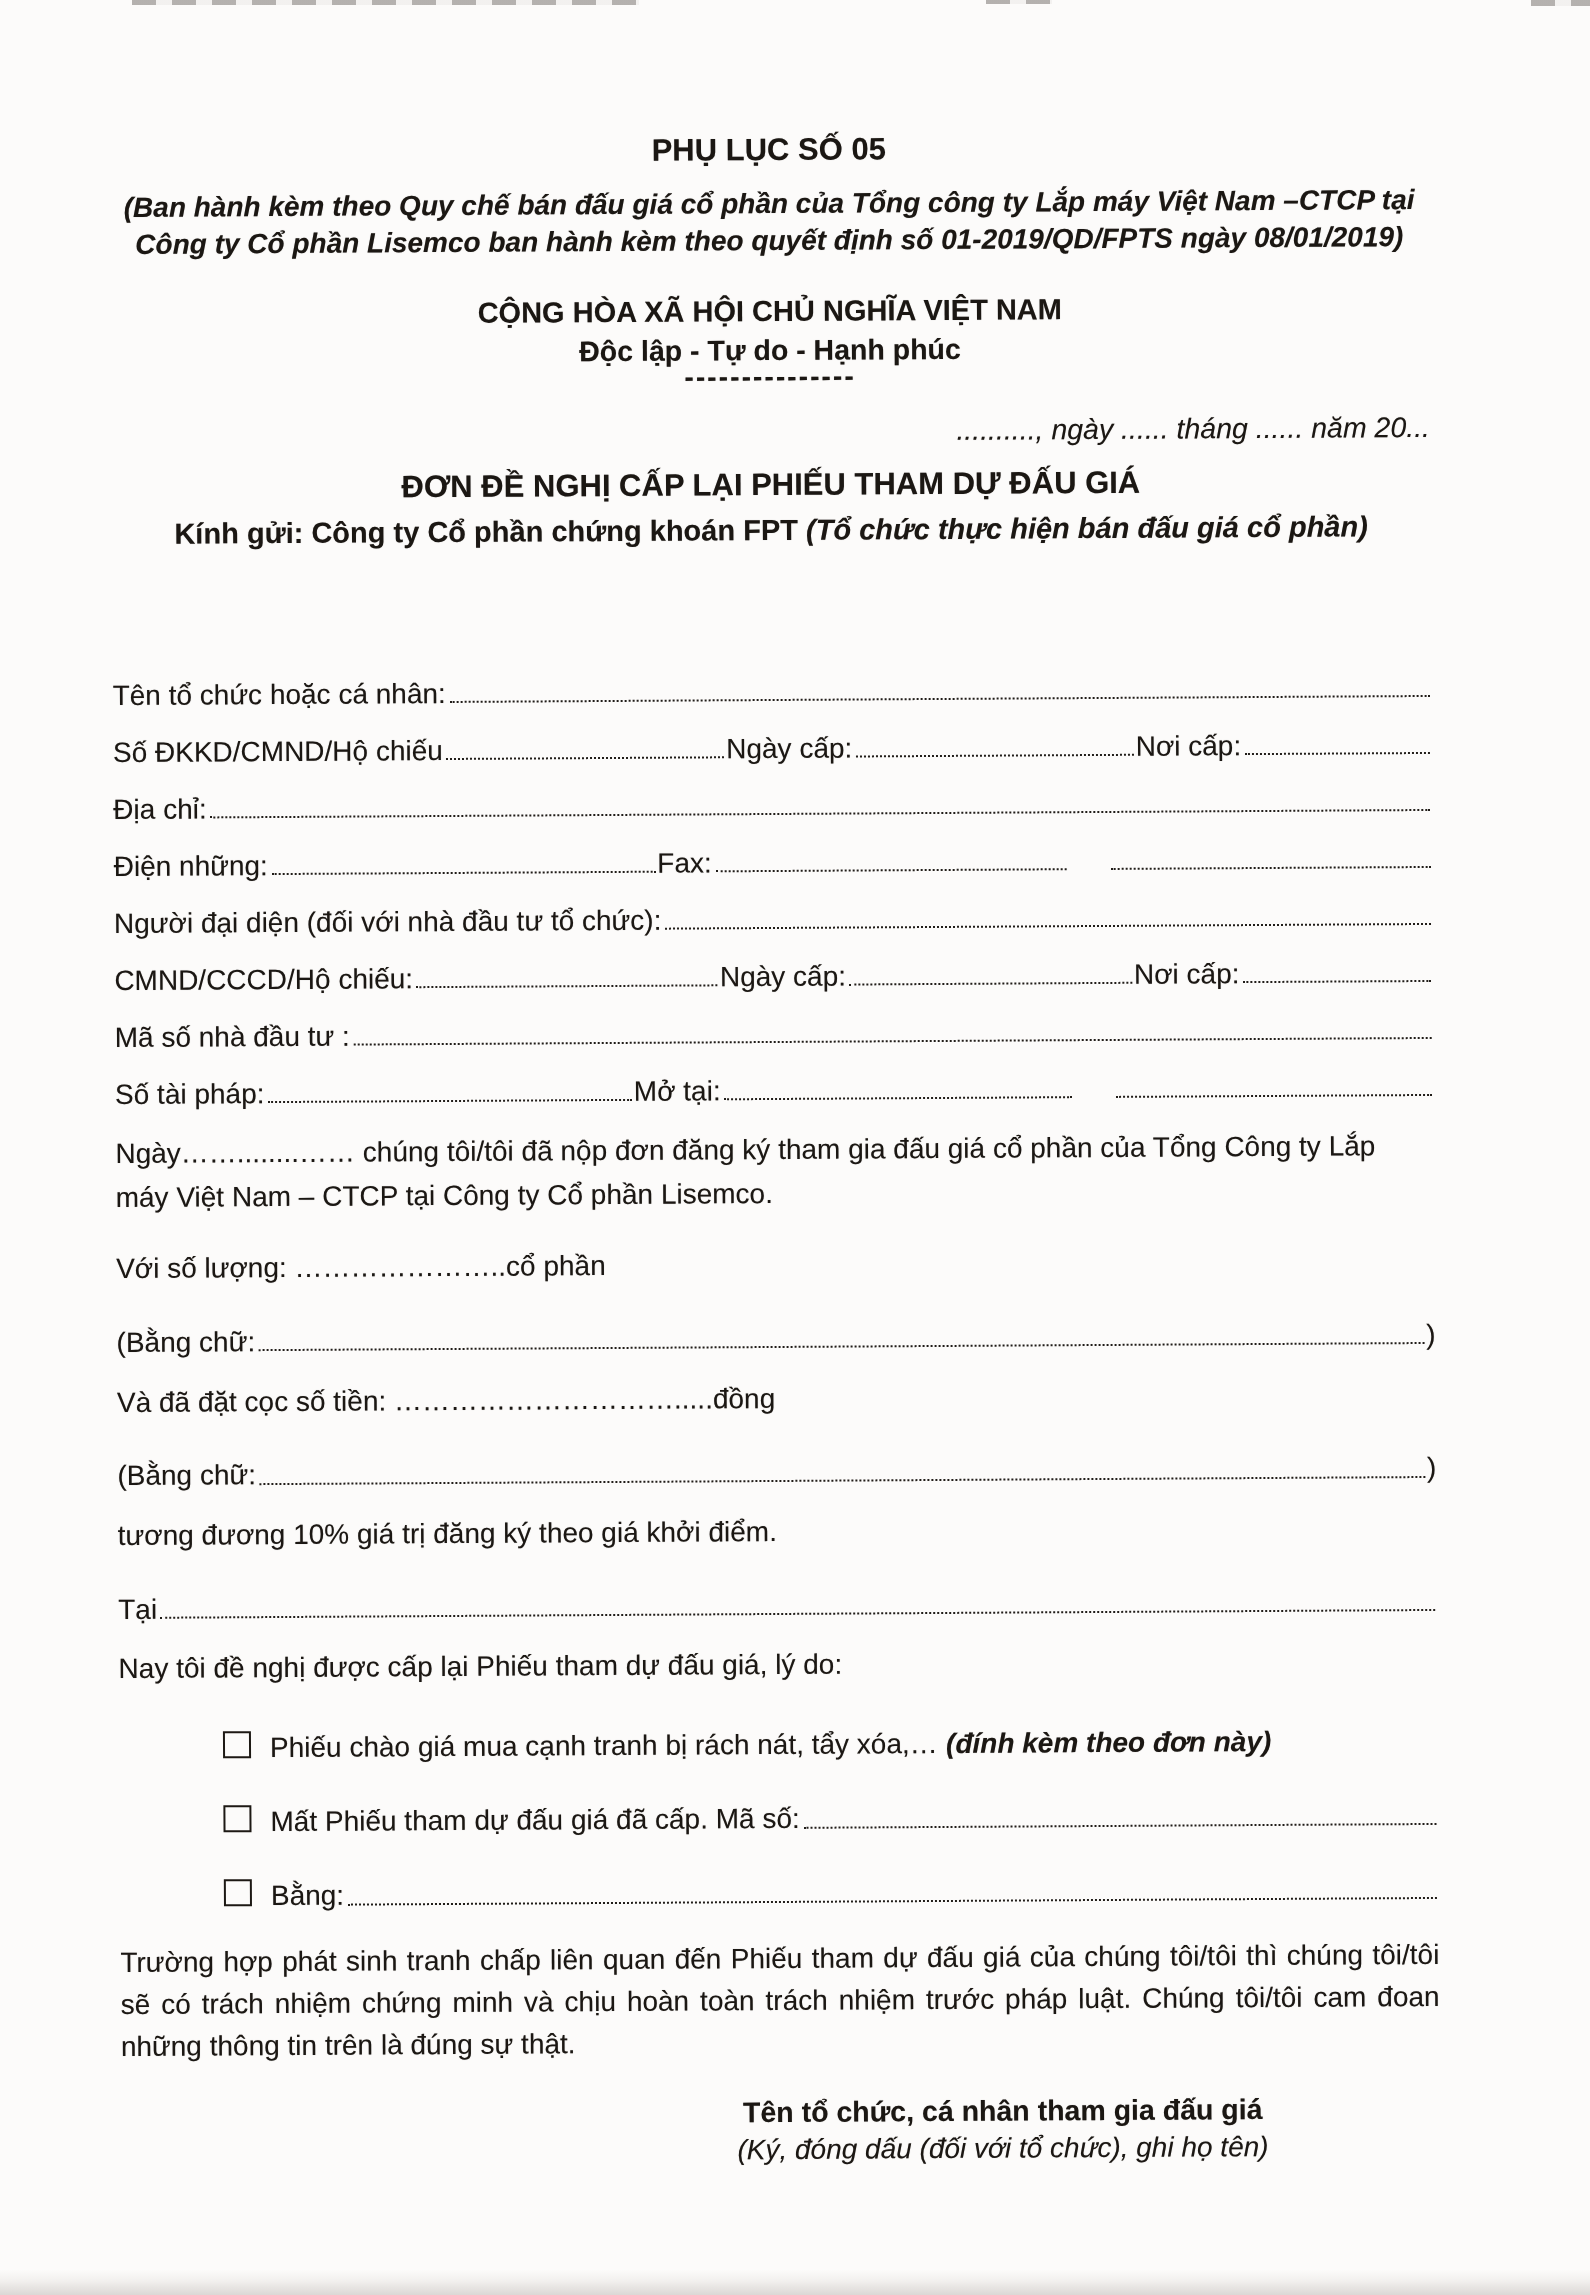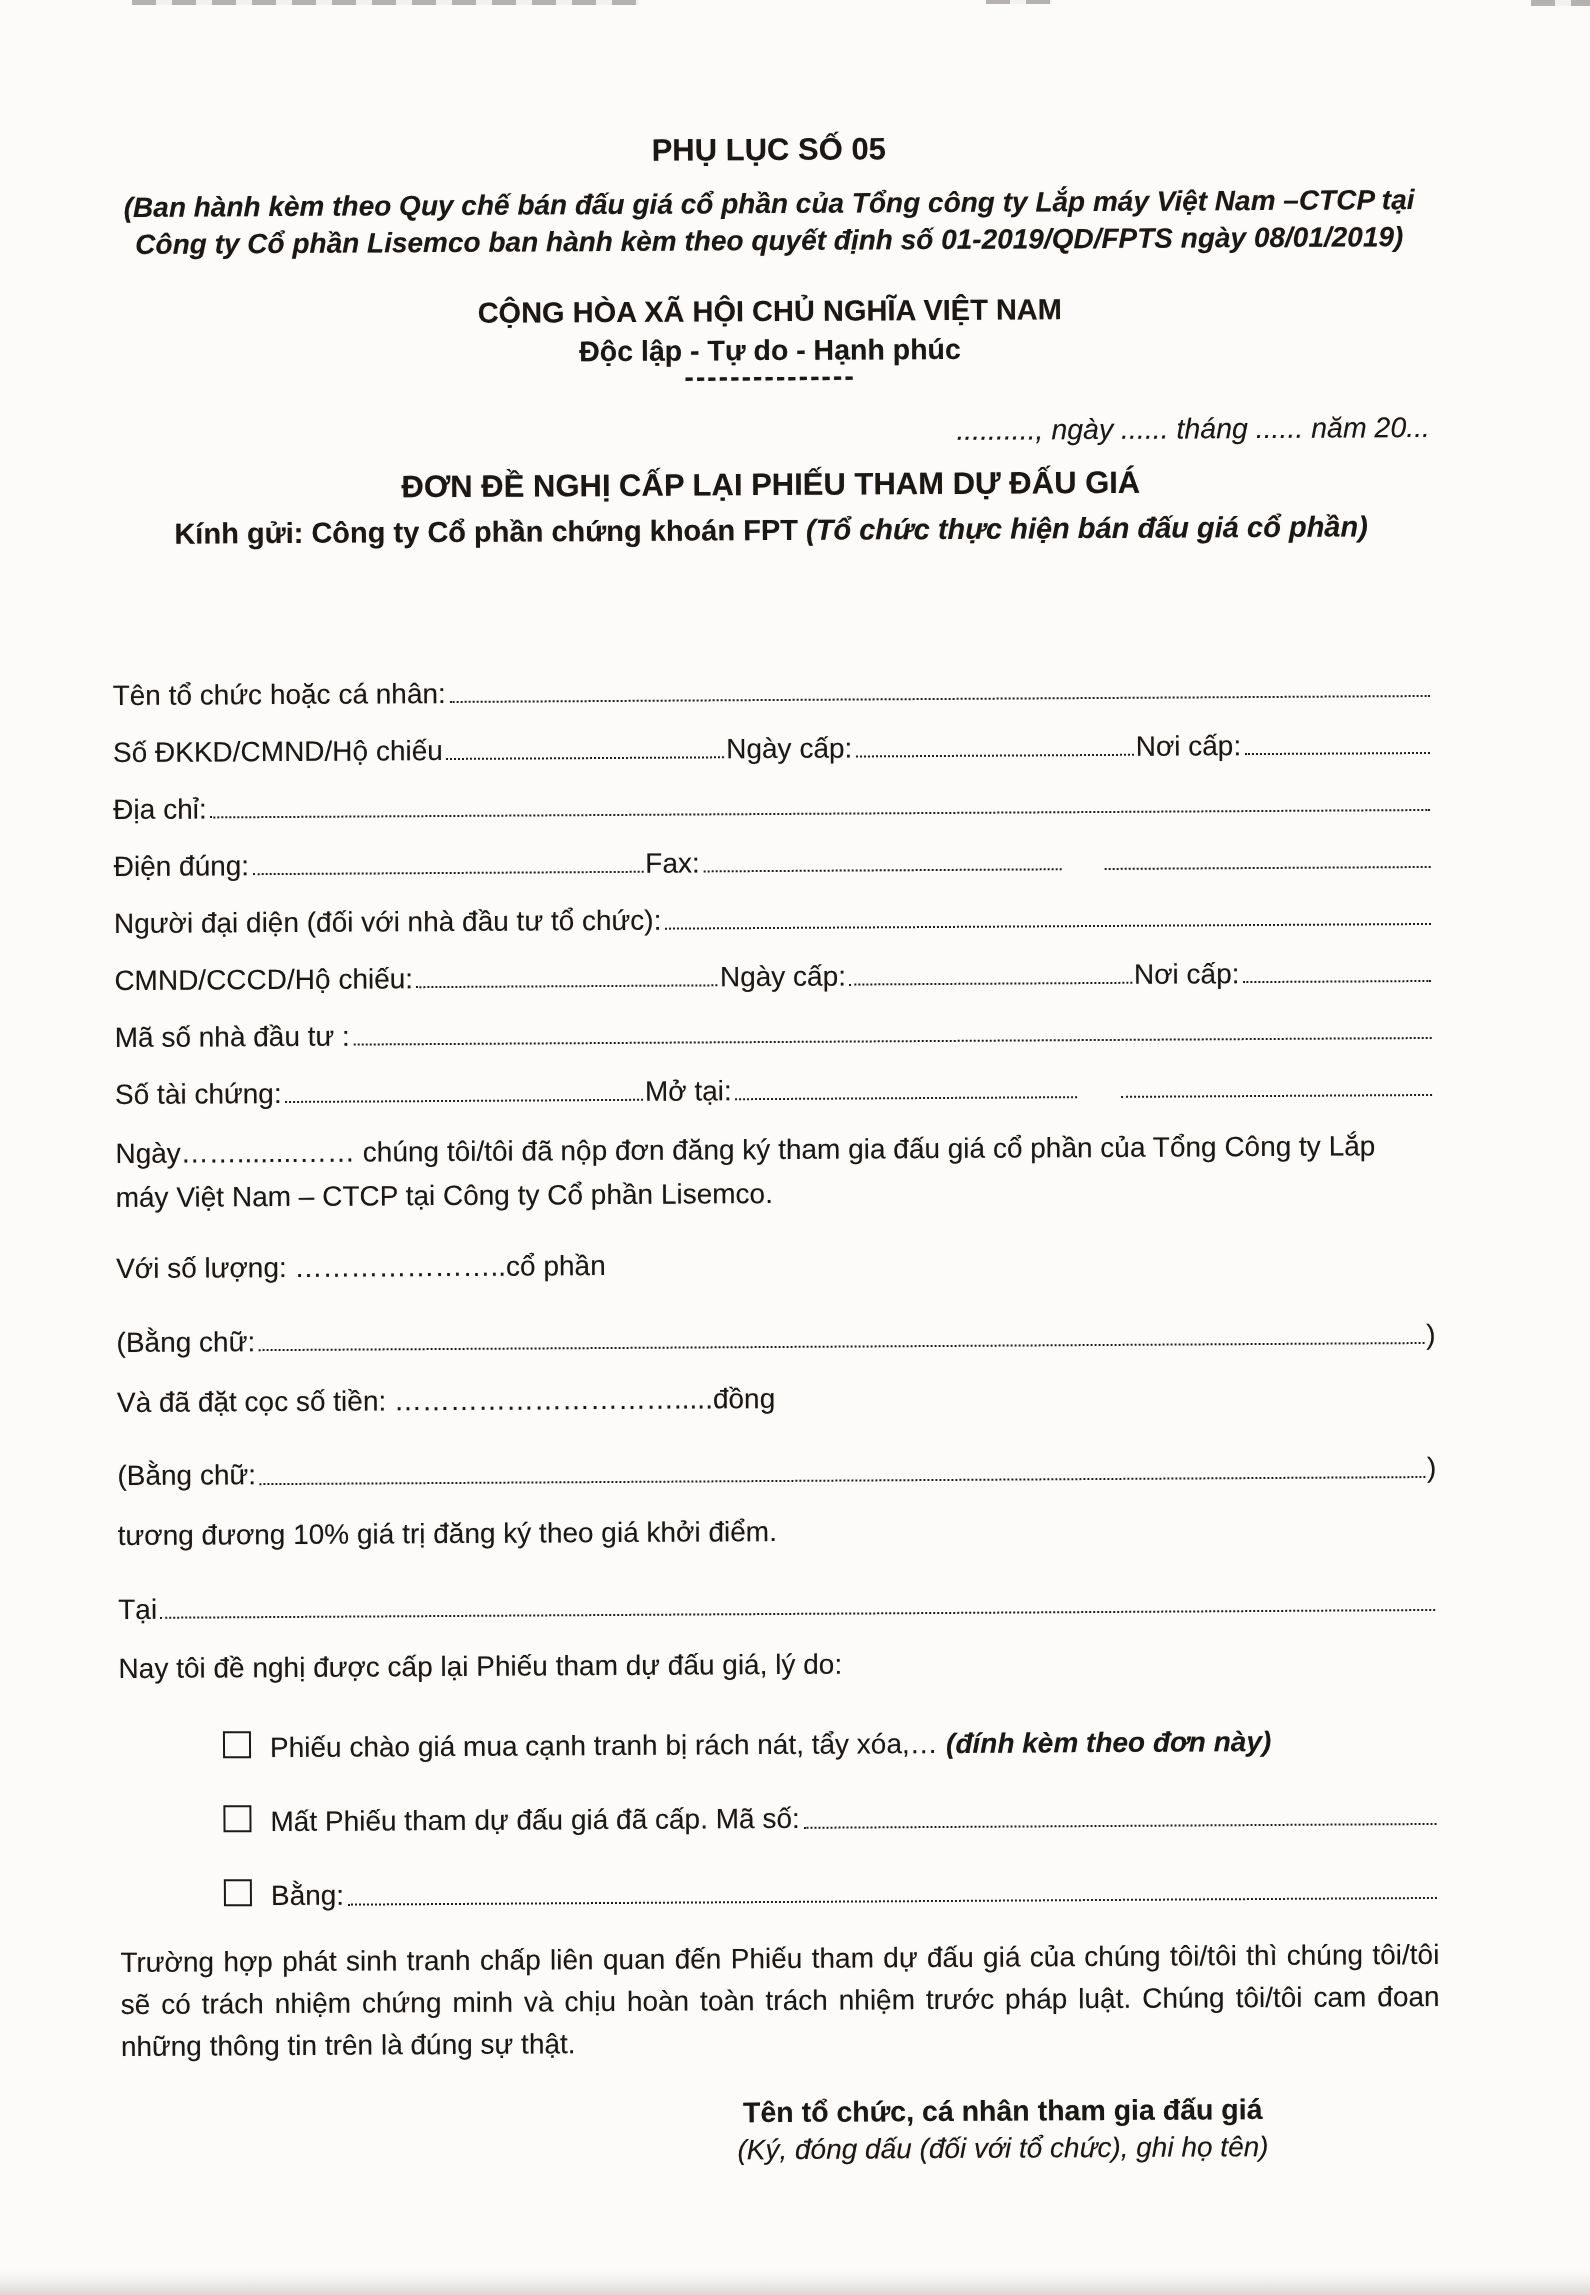--- a/index.html
+++ b/index.html
@@ -118,21 +118,21 @@
         <span class="lbl">Nơi cấp:</span>
         <span class="dots fx"></span>
       </div>
 
       <div class="frow">
         <span class="lbl">Địa chỉ:</span>
         <span class="dots fx"></span>
       </div>
 
       <div class="frow">
-        <span class="lbl">Điện đúng:</span>
+        <span class="lbl">Điện những:</span>
         <span class="dots fx" style="flex-grow:2.4"></span>
         <span class="lbl">Fax:</span>
         <span class="dots fx" style="flex-grow:2.2"></span>
         <span class="gap"></span>
         <span class="dots fx" style="flex-grow:2.0"></span>
       </div>
 
       <div class="frow">
         <span class="lbl">Người đại diện (đối với nhà đầu tư tổ chức):</span>
         <span class="dots fx"></span>
@@ -146,21 +146,21 @@
         <span class="lbl">Nơi cấp:</span>
         <span class="dots fx"></span>
       </div>
 
       <div class="frow">
         <span class="lbl">Mã số nhà đầu tư :</span>
         <span class="dots fx"></span>
       </div>
 
       <div class="frow">
-        <span class="lbl">Số tài chứng:</span>
+        <span class="lbl">Số tài pháp:</span>
         <span class="dots fx" style="flex-grow:2.3"></span>
         <span class="lbl">Mở tại:</span>
         <span class="dots fx" style="flex-grow:2.2"></span>
         <span class="gap"></span>
         <span class="dots fx" style="flex-grow:2.0"></span>
       </div>
 
     </div>
 
     <p class="stmt">Ngày……........…… chúng tôi/tôi đã nộp đơn đăng ký tham gia đấu giá cổ phần của Tổng Công ty Lắp máy Việt Nam – CTCP tại Công ty Cổ phần Lisemco.</p>

